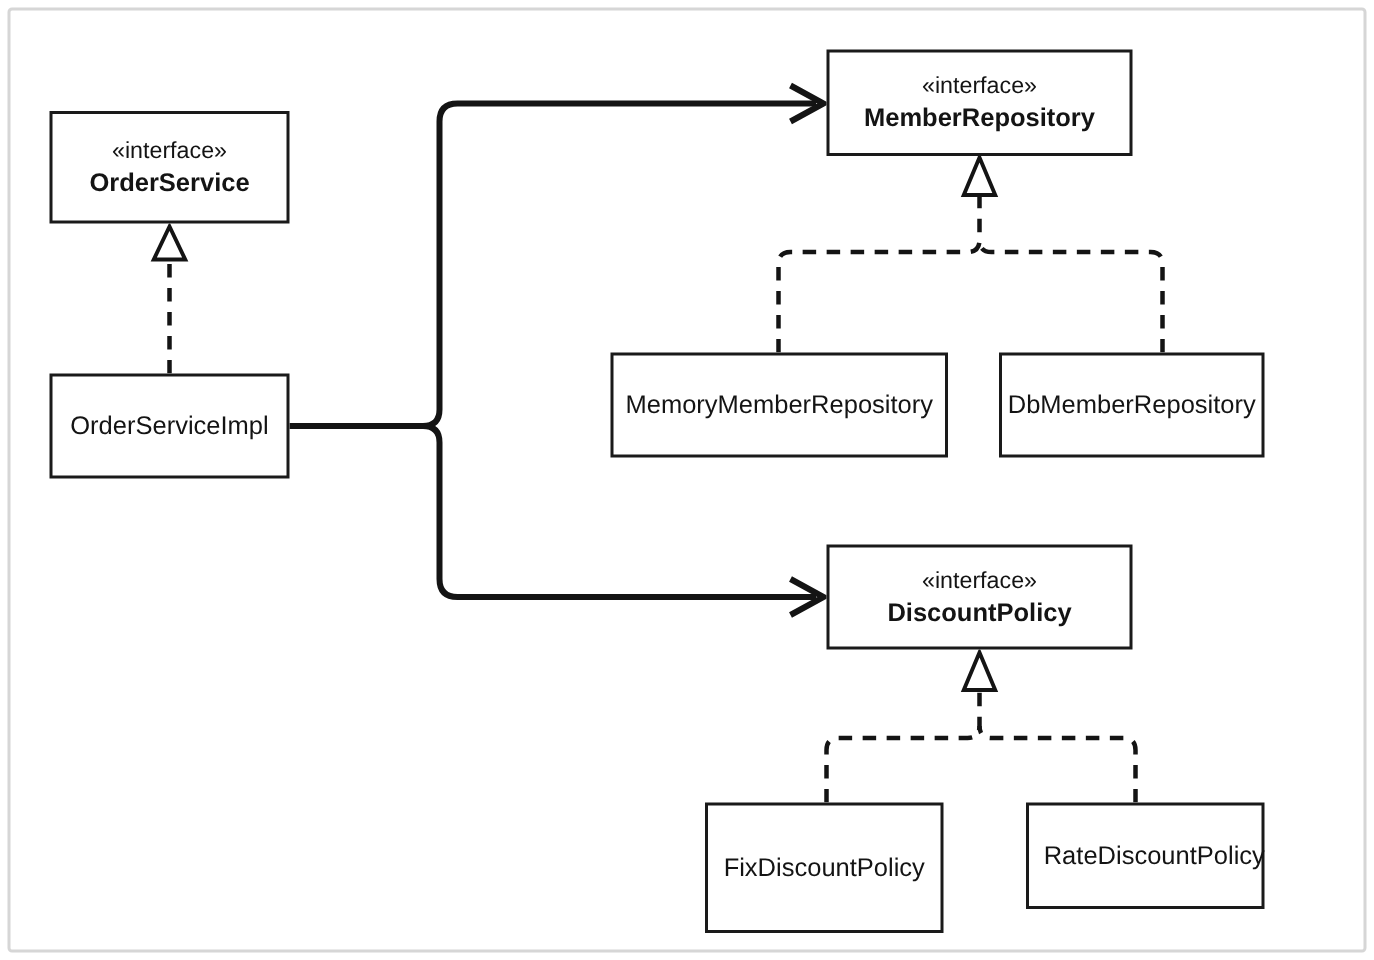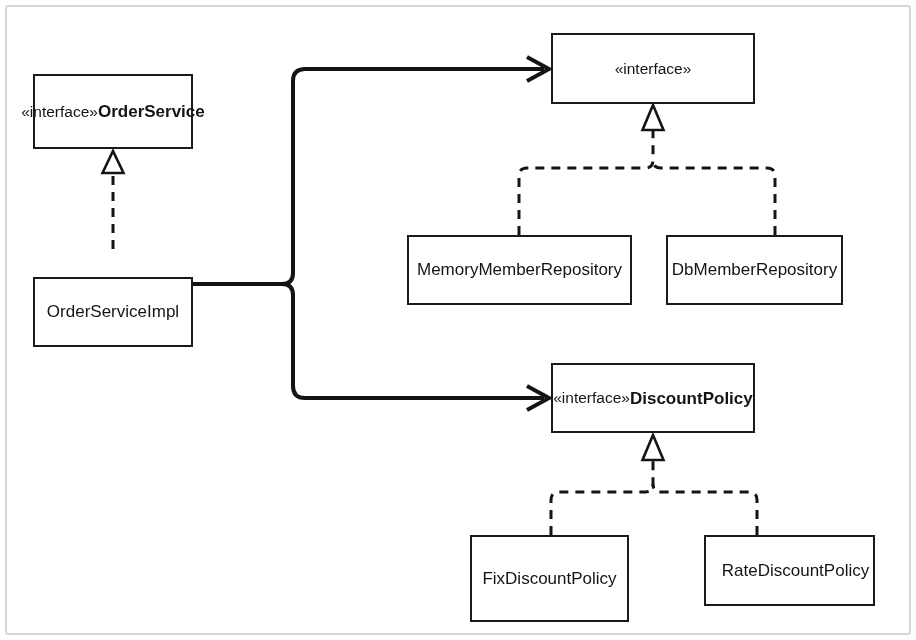--- a/index.html
+++ b/index.html
@@ -52,21 +52,21 @@
     stroke: #141414;
     stroke-width: 2.6;
     stroke-linejoin: miter;
   }
   .node {
     position: absolute;
     box-sizing: border-box;
     border: 2px solid #1a1a1a;
     background: #ffffff;
     display: flex;
-    flex-direction: row;
+    flex-direction: column;
     align-items: center;
     justify-content: center;
     text-align: center;
     color: #141414;
     z-index: 2;
   }
   .stereo {
     font-size: 15.5px;
     line-height: 20px;
     color: #141414;
@@ -109,41 +109,42 @@
 
     <path class="edge-dashed" d="M 757 535 V 500 Q 757 492 749 492 H 661 Q 653 492 653 484"></path>
     <polygon class="tri-hollow" points="653,435 642.5,460 663.5,460"></polygon>
   </svg>
 
   <div class="node" style="left:33px; top:74px; width:160px; height:75px;">
     <div class="stereo">«interface»</div>
     <div class="iface-name">OrderService</div>
   </div>
 
-  <div class="node" style="left:33px; top:249px; width:160px; height:70px;margin-top:28px;">
+  <div class="node" style="left:33px; top:249px; width:160px; height:70px;">
     <div class="class-name">OrderServiceImpl</div>
   </div>
 
   <div class="node" style="left:551px; top:33px; width:204px; height:71px;">
     <div class="stereo">«interface»</div>
+    <div class="iface-name">MemberRepository</div>
   </div>
 
   <div class="node" style="left:407px; top:235px; width:225px; height:70px;">
     <div class="class-name">MemoryMemberRepository</div>
   </div>
 
   <div class="node" style="left:666px; top:235px; width:177px; height:70px;">
     <div class="class-name">DbMemberRepository</div>
   </div>
 
   <div class="node" style="left:551px; top:363px; width:204px; height:70px;">
     <div class="stereo">«interface»</div>
     <div class="iface-name">DiscountPolicy</div>
   </div>
 
   <div class="node" style="left:470px; top:535px; width:159px; height:87px;">
     <div class="class-name">FixDiscountPolicy</div>
   </div>
 
-  <div class="node" style="left:704px; top:535px; width:171px; height:71px;padding-left:12px;">
+  <div class="node" style="left:684px; top:535px; width:159px; height:71px;padding-left:12px;">
     <div class="class-name">RateDiscountPolicy</div>
   </div>
 </div>
 
 </body></html>

